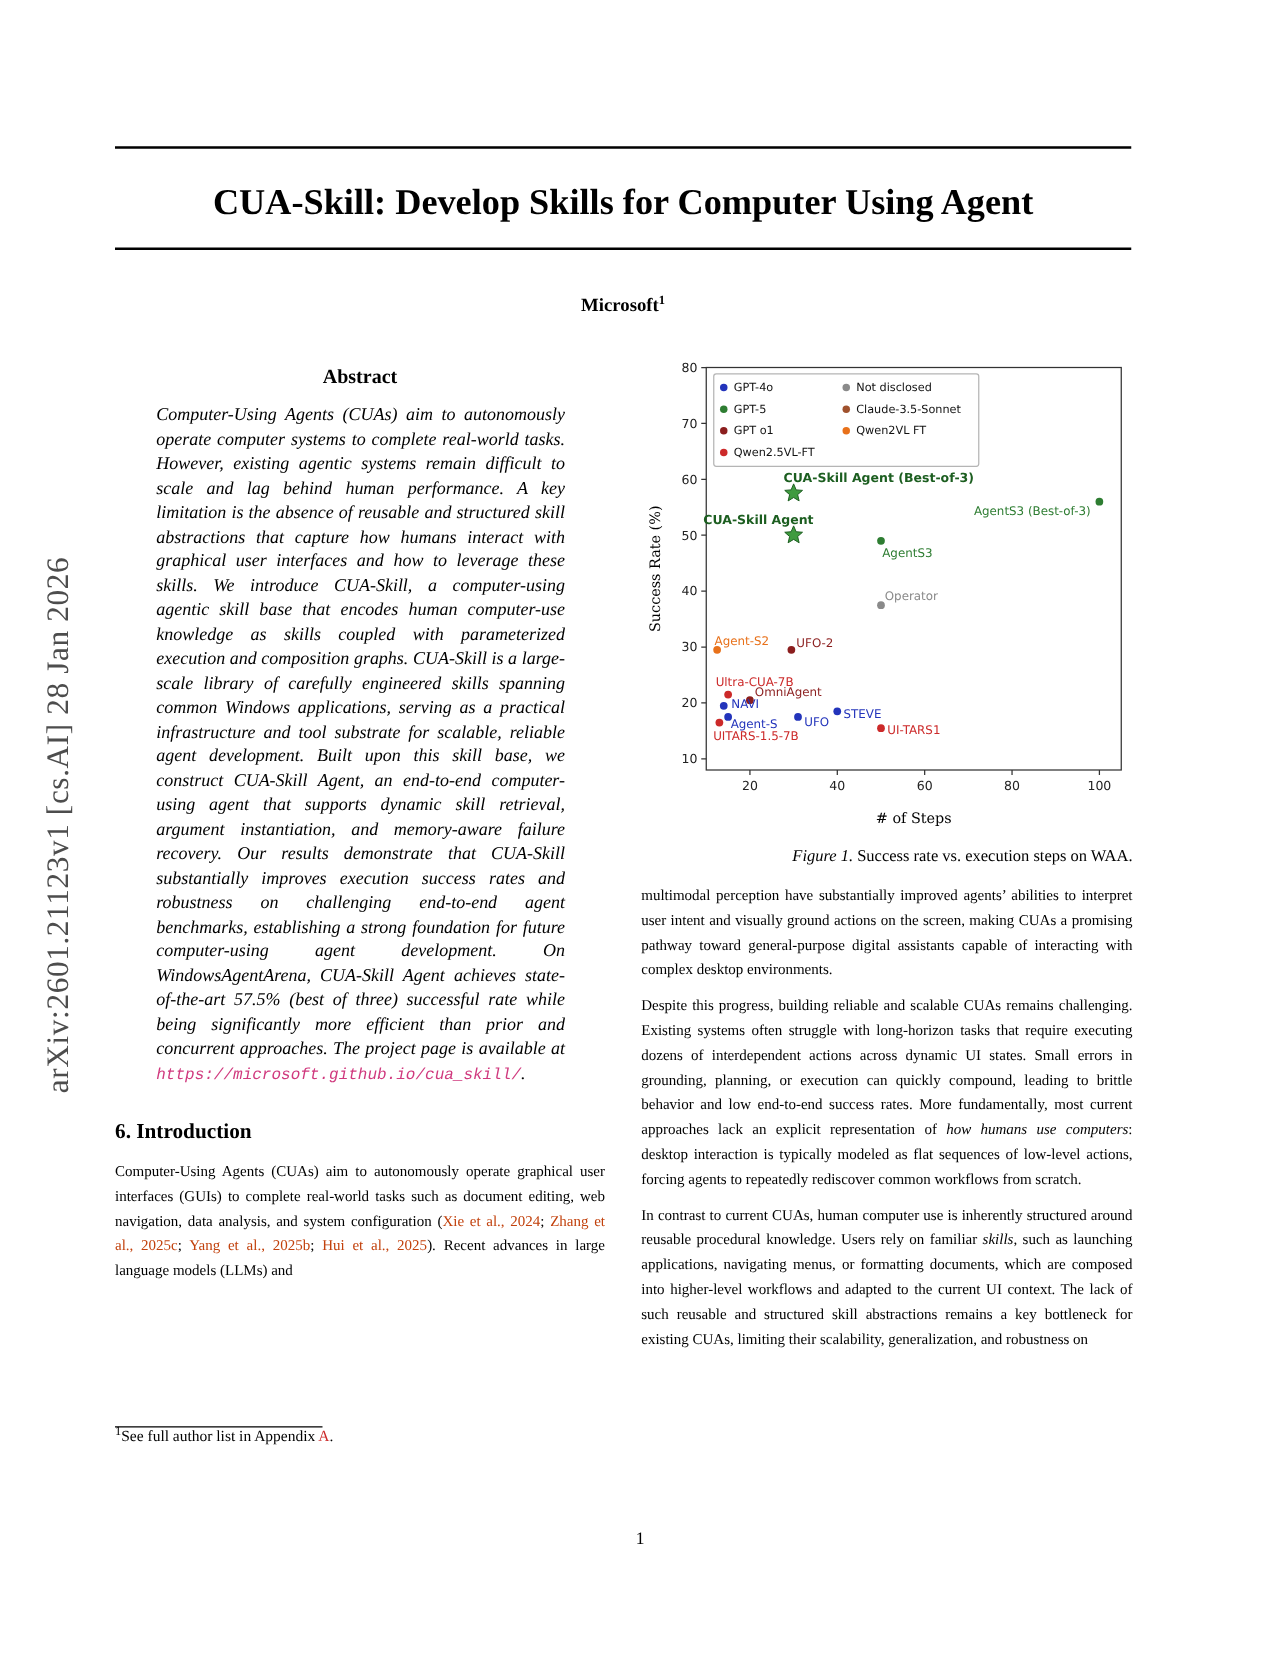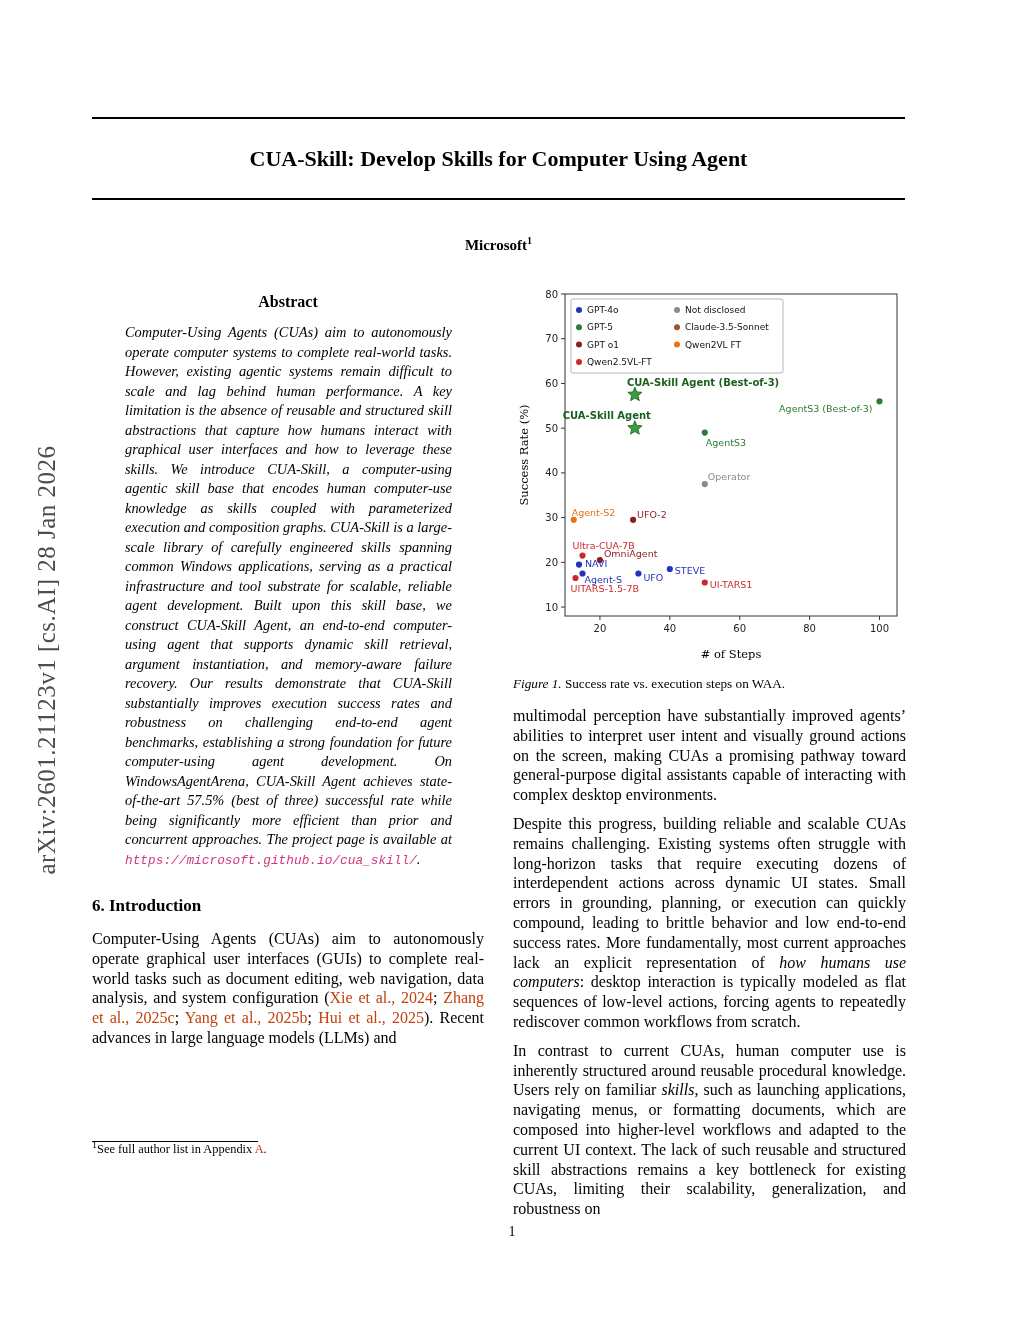--- a/index.html
+++ b/index.html
@@ -11,42 +11,42 @@
   .arxiv-stamp {
     position:absolute; top:660px; left:47px;
     transform:translate(-50%,-50%) rotate(-90deg);
     white-space:nowrap; font-size:25px; color:#4d4d4d; letter-spacing:0.5px;
   }
   .rule { position:absolute; left:92px; width:813px; height:2px; background:#000; }
   .rule-top { top:117px; }
   .rule-bottom { top:198px; }
   .title {
     position:absolute; top:146px; left:92px; width:813px; text-align:center;
-    font-size:22px; font-weight:bold;
+    font-size:29px; font-weight:bold;
   }
   .author { position:absolute; top:237px; left:92px; width:813px; text-align:center;
     font-size:15px; font-weight:bold; }
   sup { font-size:10px; vertical-align:super; line-height:0; }
   .col { position:absolute; }
   .col-left { left:92px; top:293px; width:392px; }
   .col-right { left:513px; top:286px; width:393px; }
   .abstract-heading { text-align:center; font-weight:bold; font-size:16px; margin-bottom:12px; }
   .abstract-body {
     margin:0 32px 0 33px; font-size:14.4px; line-height:19.5px; text-align:justify;font-style:italic;
   }
   .section-heading { font-size:17px; font-weight:bold; margin-top:26px; }
-  .body-text { font-size:16px; line-height:19.8px; text-align:justify; }
+  .body-text { font-size:12px; line-height:19.8px; text-align:justify; }
   .col-left .body-text { margin-top:13px; }
   .para-gap { margin-top:9px; }
   .col-right .body-text.first { margin-top:14px; }
   .seg-italic { font-style:italic; }
   .seg-cite { color:#c2410c; }
   .seg-urllink { color:#d0397e; font-family:"Liberation Mono", monospace; font-size:12.8px; word-break:break-all; }
   .seg-applink { color:#cc2a2a; }
-  .caption { margin-top:8px; text-align:left; font-size:13.2px; }
+  .caption { margin-top:8px; text-align:right; font-size:13.2px; }
   .cap-label { font-style:italic; }
   .footnote-block { position:absolute; left:92px; top:1141px; width:392px; }
   .footnote-rule { width:166px; height:1px; background:#000; }
   .footnote { font-size:12.4px; margin-top:0; }
   .copyright { font-size:13px; margin-top:15px; }
   .page-number { position:absolute; top:1224px; left:0; width:1024px; text-align:center; font-size:14px; }
   
   svg text { font-family:"DejaVu Sans", sans-serif; }
   svg .tick { font-size:10px; fill:#222; }
   svg .axlabel { font-size:11.5px; fill:#000; font-family:"DejaVu Serif", serif; }

